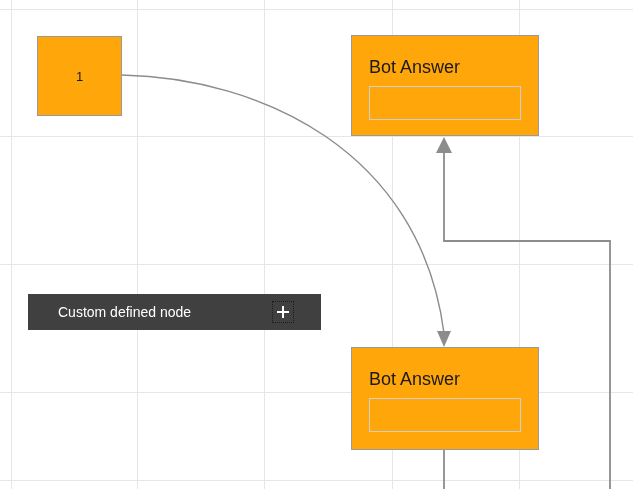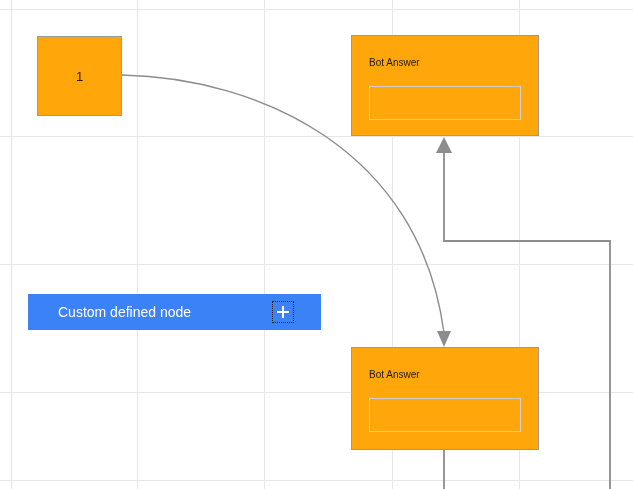--- a/index.html
+++ b/index.html
@@ -60,21 +60,21 @@
   }
   .node-start-label {
     font-size: 13px;
     color: #1a1a1a;
     line-height: 1;
   }
   .node-title {
     position: absolute;
     left: 17px;
     top: 22px;
-    font-size: 10px;
+    font-size: 18px;
     color: #1a1a1a;
     line-height: 1;
     white-space: nowrap;
   }
   .node-slot {
     position: absolute;
     left: 17px;
     right: 17px;
     top: 50px;
     height: 34px;
@@ -82,21 +82,21 @@
     border: 1px solid #cfcfcf;
     background: transparent;
   }
   
   #custom-node-bar {
     position: absolute;
     left: 28px;
     top: 294px;
     width: 293px;
     height: 36px;
-    background: #3b82f6;
+    background: #404040;
     display: flex;
     align-items: center;
     box-sizing: border-box;
     padding: 0 0 0 30px;
   }
   #custom-node-label {
     flex: 1 1 auto;
     color: #ffffff;
     font-size: 14px;
     line-height: 1;

